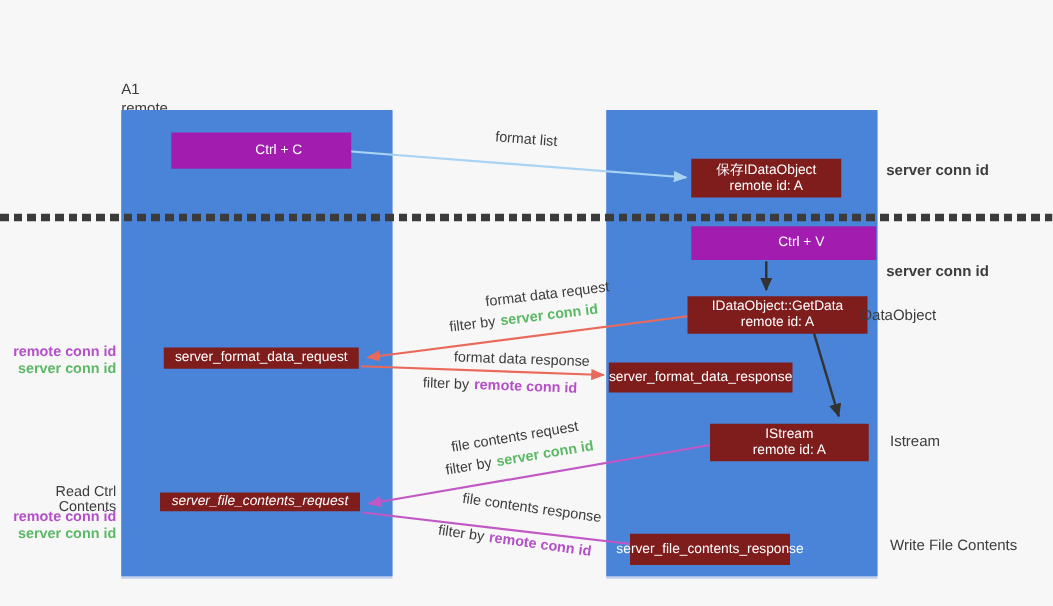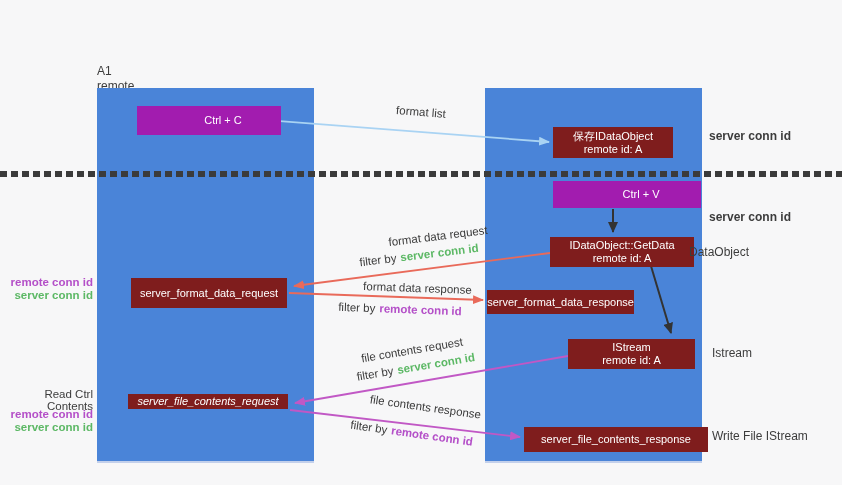--- a/index.html
+++ b/index.html
@@ -91,38 +91,38 @@
 
 <div class="abs box green" style="left:553px;top:181px;width:120px;height:27px;">
   <div>Ctrl + V</div>
 </div>
 
 <div class="abs box orange" style="left:550px;top:237px;width:144px;height:30px;">
   <div>IDataObject::GetData</div>
   <div>remote id: A</div>
 </div>
 
-<div class="abs box orange mono-label" style="left:131px;top:278px;width:156px;height:30px;">
+<div class="abs box orange mono-label" style="left:131px;top:278px;width:156px;height:17px;">
   <div>server_format_data_request</div>
 </div>
 
 <div class="abs box orange mono-label" style="left:487px;top:290px;width:147px;height:24px;">
   <div>server_format_data_response</div>
 </div>
 
 <div class="abs box orange" style="left:568px;top:339px;width:127px;height:30px;">
   <div>IStream</div>
   <div>remote id: A</div>
 </div>
 
 <div class="abs box orange mono-label" style="left:128px;top:394px;width:160px;height:15px;font-style:italic;">
   <div>server_file_contents_request</div>
 </div>
 
-<div class="abs box orange mono-label" style="left:524px;top:427px;width:184px;height:25px;">
+<div class="abs box orange mono-label" style="left:504px;top:427px;width:128px;height:25px;">
   <div>server_file_contents_response</div>
 </div>
 
 <div class="abs albl" style="left:366px;top:106px;width:110px;transform:rotate(4.5deg);">format list</div>
 
 <div class="abs albl" style="left:368px;top:230px;width:140px;transform:rotate(-7deg);">format data request</div>
 <div class="abs albl" style="left:353px;top:249px;width:132px;transform:rotate(-7deg);">
   <span class="fb">filter by</span><span class="green-t">server conn id</span>
 </div>
 
@@ -138,19 +138,19 @@
 
 <div class="abs albl" style="left:368px;top:401px;width:115px;transform:rotate(8deg);">file contents response</div>
 <div class="abs albl" style="left:350px;top:427px;width:120px;transform:rotate(8deg);">
   <span class="fb">filter by</span><span class="mag-t">remote conn id</span>
 </div>
 
 <div class="abs side side-b green-t" style="left:709px;top:129px;">server conn id</div>
 <div class="abs side side-b green-t" style="left:709px;top:210px;">server conn id</div>
 <div class="abs side" style="left:677px;top:245px;margin-left:12px;">DataObject</div>
 <div class="abs side" style="left:712px;top:346px;">Istream</div>
-<div class="abs side" style="left:712px;top:429px;">Write File IStream</div>
+<div class="abs side" style="left:712px;top:429px;">Write File Contents</div>
 
 <div class="abs left-block mag-t" style="top:276px;">remote conn id</div>
 <div class="abs left-block green-t" style="top:289px;">server conn id</div>
 <div class="abs left-block" style="top:388px;color:#3c3c3c;">Read Ctrl Contents</div>
 <div class="abs left-block mag-t" style="top:408px;">remote conn id</div>
 <div class="abs left-block green-t" style="top:421px;">server conn id</div>
 
 </body></html>

